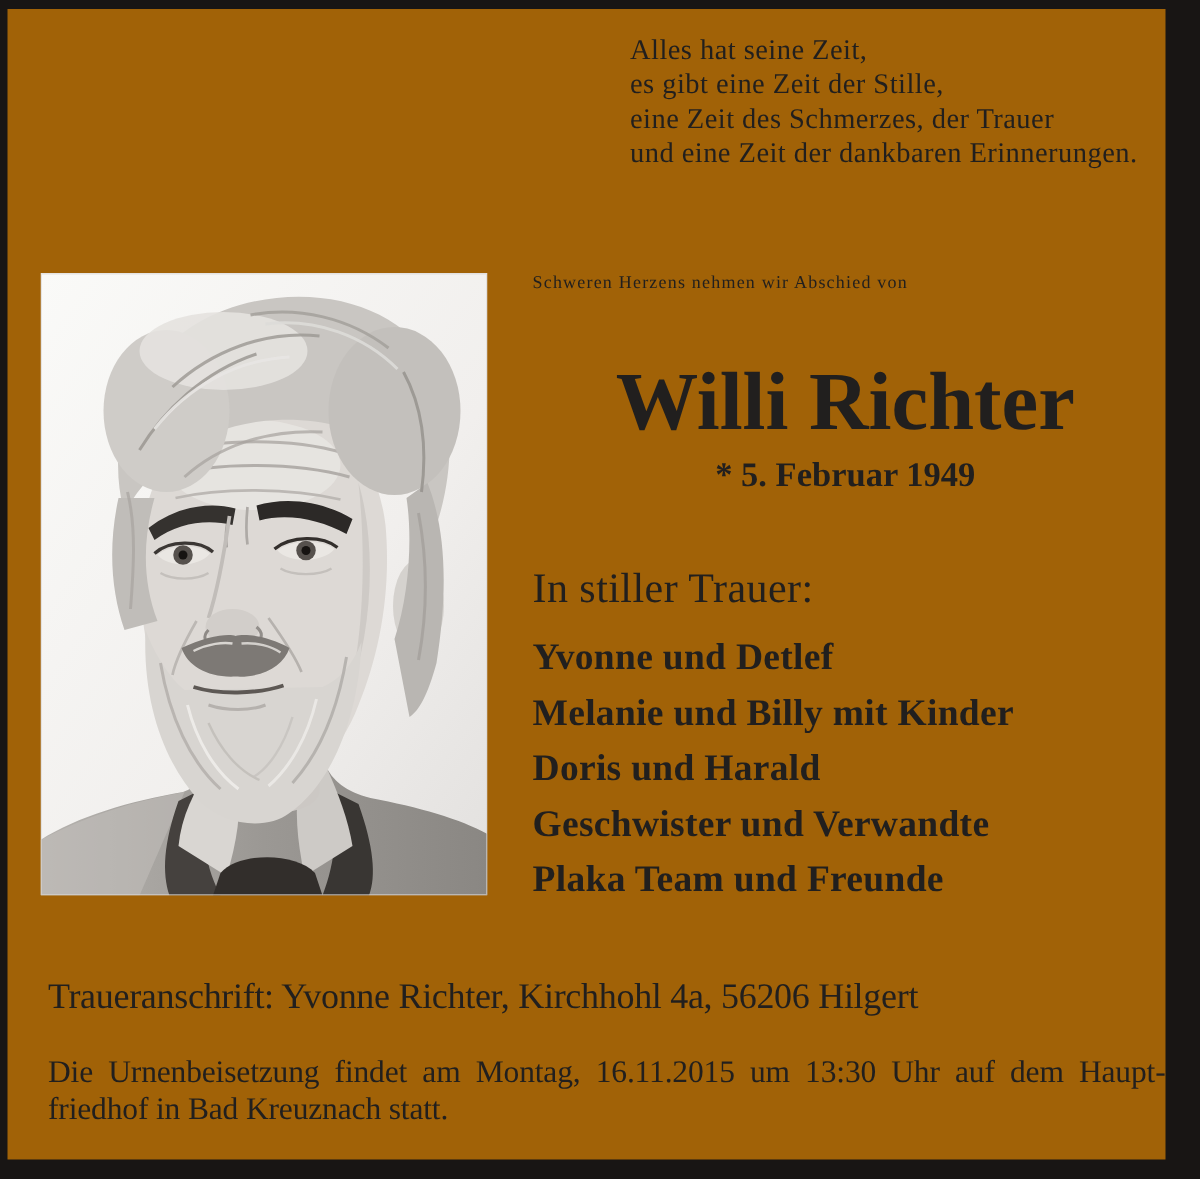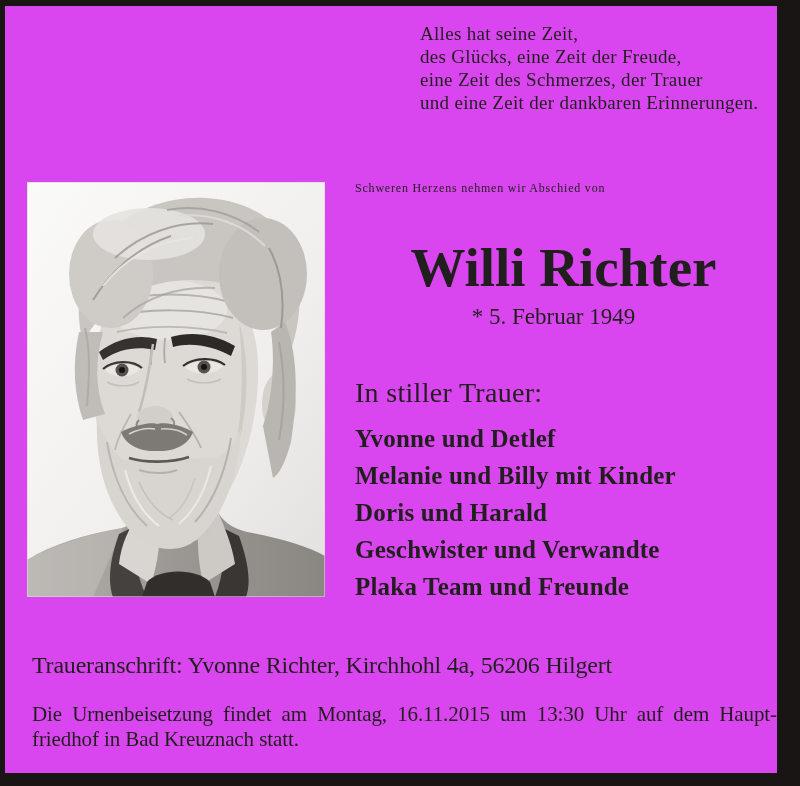--- a/index.html
+++ b/index.html
@@ -2,21 +2,21 @@
 <html><head>
 <meta charset="utf-8">
 <style>
   * { margin: 0; padding: 0; box-sizing: border-box; }
   html, body { width: 800px; height: 786px; background: #ffffff; }
   body { font-family: "Liberation Serif", "DejaVu Serif", serif; }
 
   .clipping {
     position: absolute; left: 0; top: 0;
     width: 800px; height: 786px;
-    background: #d946ef;
+    background: #a16207;
     border-style: solid;
     border-color: #181514;
     
     border-width: 6px 23px 13px 5px;
     overflow: hidden;
     color: #211f1e;
   }
   .abs { position: absolute; }
 
   .poem {
@@ -41,23 +41,23 @@
 
   .deceased-name {
     left: 350px; top: 231px; width: 417px;
     text-align: center;
     font-size: 55px; line-height: 62px;
     font-weight: bold;
     white-space: nowrap;
   }
 
   .dates-row {
-    left: 340px; top: 298px; width: 417px;
+    left: 350px; top: 298px; width: 417px;
     display: flex; justify-content: center; gap: 40px;
-    font-size: 23px; line-height: 26px; font-weight: normal;
+    font-size: 23px; line-height: 26px; font-weight: bold;
     white-space: nowrap;
   }
 
   .trauer-label {
     left: 350px; top: 371px;
     font-size: 28px; letter-spacing: 0.3px;
     white-space: nowrap;
   }
 
   .mourners {
@@ -81,21 +81,21 @@
   .funeral-par .l1 { text-align: justify; text-align-last: justify; }
   .funeral-par .l2 { text-align: left; }
 </style>
 </head>
 <body>
 
 <div class="clipping">
 
   <div class="abs poem">
     <div>Alles hat seine Zeit,</div>
-    <div>des Glücks, eine Zeit der Freude,</div>
+    <div>es gibt eine Zeit der Stille,</div>
     <div>eine Zeit des Schmerzes, der Trauer</div>
     <div>und eine Zeit der dankbaren Erinnerungen.</div>
   </div>
 
   <div class="abs photo-frame">
     <svg width="298" height="415" viewBox="0 0 298 415" xmlns="http://www.w3.org/2000/svg">
       <defs>
         <linearGradient id="bgGrad" x1="0" y1="0" x2="1" y2="1">
           <stop offset="0" stop-color="#fafaf8"></stop>
           <stop offset="0.6" stop-color="#f1efed"></stop>

